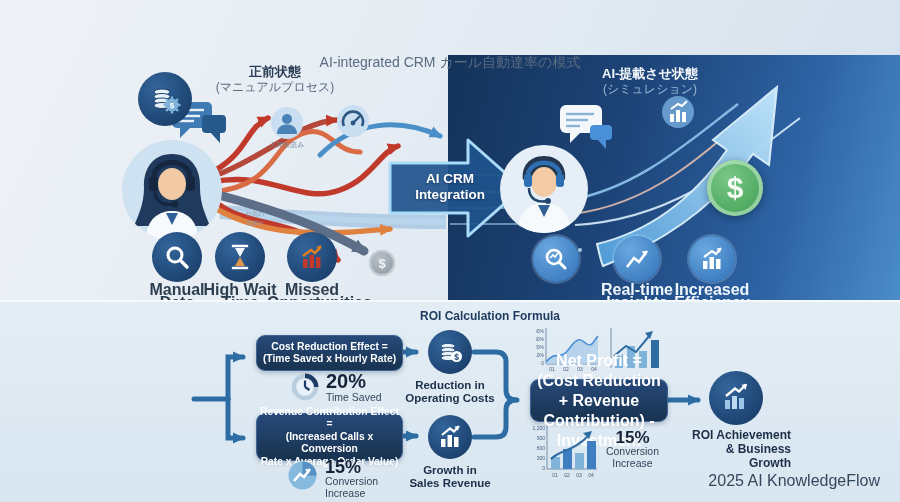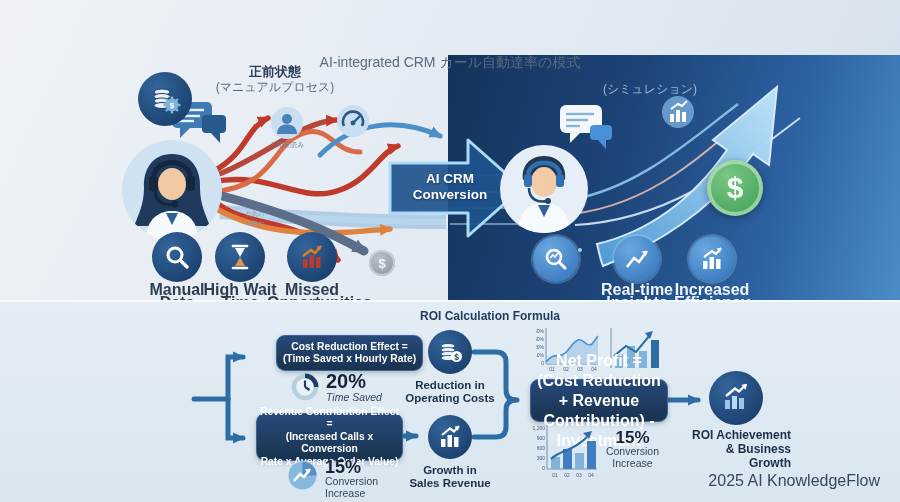--- a/index.html
+++ b/index.html
@@ -82,20 +82,21 @@
       <path d="M575,225 C665,220 725,175 800,118" stroke="#d7ecfa" stroke-width="2" fill="none" opacity=".9"></path>
       <path d="M570,200 C638,188 688,142 738,104" stroke="#8fc5ec" stroke-width="2.5" fill="none" opacity=".9"></path>
       <path d="M597,244 C655,230 697,193 727,150 L713,140 L777,87 L769,165 L753,154 C722,197 676,237 603,266 C600,259 599,251 597,244 Z" fill="url(#gBigArrow)" stroke="#dbeffb" stroke-width="2" opacity=".97"></path>
     </svg>
 
     <div class="abs ctr page-subtitle" style="left:0;top:40px;width:900px;">AI-integrated CRM カール自動達率の模式</div>
 
     <div class="abs ctr sec-head" style="left:175px;top:63px;width:200px;">正前状態</div>
     <div class="abs ctr sec-sub" style="left:175px;top:79px;width:200px;">(マニュアルプロセス)</div>
 
+    <div class="abs ctr sec-head w" style="left:555px;top:65px;width:190px;">AI-提載させ状態</div>
     <div class="abs ctr sec-sub w" style="left:555px;top:81px;width:190px;">(シミュレション)</div>
 
     <svg class="abs" style="left:110px;top:95px;" width="350" height="190" viewBox="110 95 350 190">
       <defs>
         <marker id="mkR" markerUnits="userSpaceOnUse" markerWidth="14" markerHeight="14" refX="10" refY="7" orient="auto">
             <path d="M0,1 L13,7 L0,13 Z" fill="#c0392b"></path>
           </marker>
         <marker id="mkO" markerUnits="userSpaceOnUse" markerWidth="14" markerHeight="14" refX="10" refY="7" orient="auto">
             <path d="M0,1 L13,7 L0,13 Z" fill="#e0813f"></path>
           </marker>
@@ -202,21 +203,21 @@
 Opportunities</div>
 
     <div class="abs circ coin-gray" style="left:369px;top:250px;width:26px;height:26px;">
       <span>$</span>
     </div>
 
     <svg class="abs" style="left:385px;top:135px;" width="142" height="108" viewBox="385 135 142 108">
       <path d="M390,163 H468 V140 L522,188 L468,236 V213 H390 Z" fill="rgba(32,82,140,.92)" stroke="#a8dcf8" stroke-width="3" stroke-linejoin="round"></path>
     </svg>
     <div class="abs ctr arrow-label pre" style="left:395px;top:171px;width:110px;">AI CRM
-Conversion</div>
+Integration</div>
 
     <svg class="abs" style="left:560px;top:105px;" width="54" height="45" viewBox="0 0 54 45">
       <rect x="0" y="0" width="42" height="28" rx="6" fill="#f4f8fb"></rect>
       <g stroke="#88b4d8" stroke-width="2.4">
           <line x1="6" y1="9" x2="34" y2="9"></line>
           <line x1="6" y1="15" x2="28" y2="15"></line>
           <line x1="6" y1="21" x2="20" y2="21"></line>
         </g>
       <polygon points="10,27 10,38 21,27" fill="#f4f8fb"></polygon>
       <rect x="30" y="20" width="22" height="15" rx="4" fill="#4a90d9"></rect>
@@ -318,33 +319,33 @@
           <line x1="25" y1="15.5" x2="25" y2="32.5"></line>
             <line x1="16.5" y1="24" x2="33.5" y2="24"></line>
           <line x1="19" y1="18" x2="31" y2="30"></line>
             <line x1="31" y1="18" x2="19" y2="30"></line>
         </g>
         <circle cx="25" cy="24" r="5.2" fill="#7fb3d9"></circle>
         <text x="25" y="27" text-anchor="middle" font-size="8" font-weight="bold" fill="#fff">$</text>
       </svg>
     </div>
 
-    <div class="abs fbox pre" style="left:256px;top:33px;width:145px;height:34px;margin-left:20px;">Cost Reduction Effect =
+    <div class="abs fbox pre" style="left:256px;top:33px;width:145px;height:34px;">Cost Reduction Effect =
 (Time Saved x Hourly Rate)</div>
 
     <div class="abs" style="left:291px;top:71px;width:28px;height:28px;">
       <svg width="28" height="28" viewBox="0 0 28 28">
         <circle cx="14" cy="14" r="11" fill="#eaf2f9" stroke="#b9cede" stroke-width="4.5"></circle>
         <path d="M14,2.8 A11.2,11.2 0 0 1 25.2,14" fill="none" stroke="#1e3d66" stroke-width="4.5"></path>
         <line x1="14" y1="14" x2="14" y2="7.5" stroke="#1e3d66" stroke-width="2.2"></line>
         <line x1="14" y1="14" x2="18.5" y2="17" stroke="#1e3d66" stroke-width="2.2"></line>
       </svg>
     </div>
     <div class="abs stat-big" style="left:326px;top:68px;font-size:20px;">20%</div>
-    <div class="abs stat-sub" style="left:326px;top:90px;font-style:italic;">Time Saved</div>
+    <div class="abs stat-sub" style="left:326px;top:90px;">Time Saved</div>
 
     <div class="abs fbox pre" style="left:256px;top:111px;width:145px;height:46px;">Revenue Contribution Effect =
 (Increased Calls x Conversion
 Rate x Average Order Value)</div>
 
     <div class="abs" style="left:287px;top:158px;width:31px;height:31px;">
       <svg width="31" height="31" viewBox="0 0 31 31">
         <circle cx="15.5" cy="15.5" r="14" fill="#85b9de"></circle>
         <path d="M15.5,15.5 L15.5,1.5 A14,14 0 0 1 29.5,15.5 Z" fill="#5591c4"></path>
         <path d="M7,21 L13,14 L17,17 L23,9" stroke="#fff" stroke-width="2.6" fill="none"></path>

